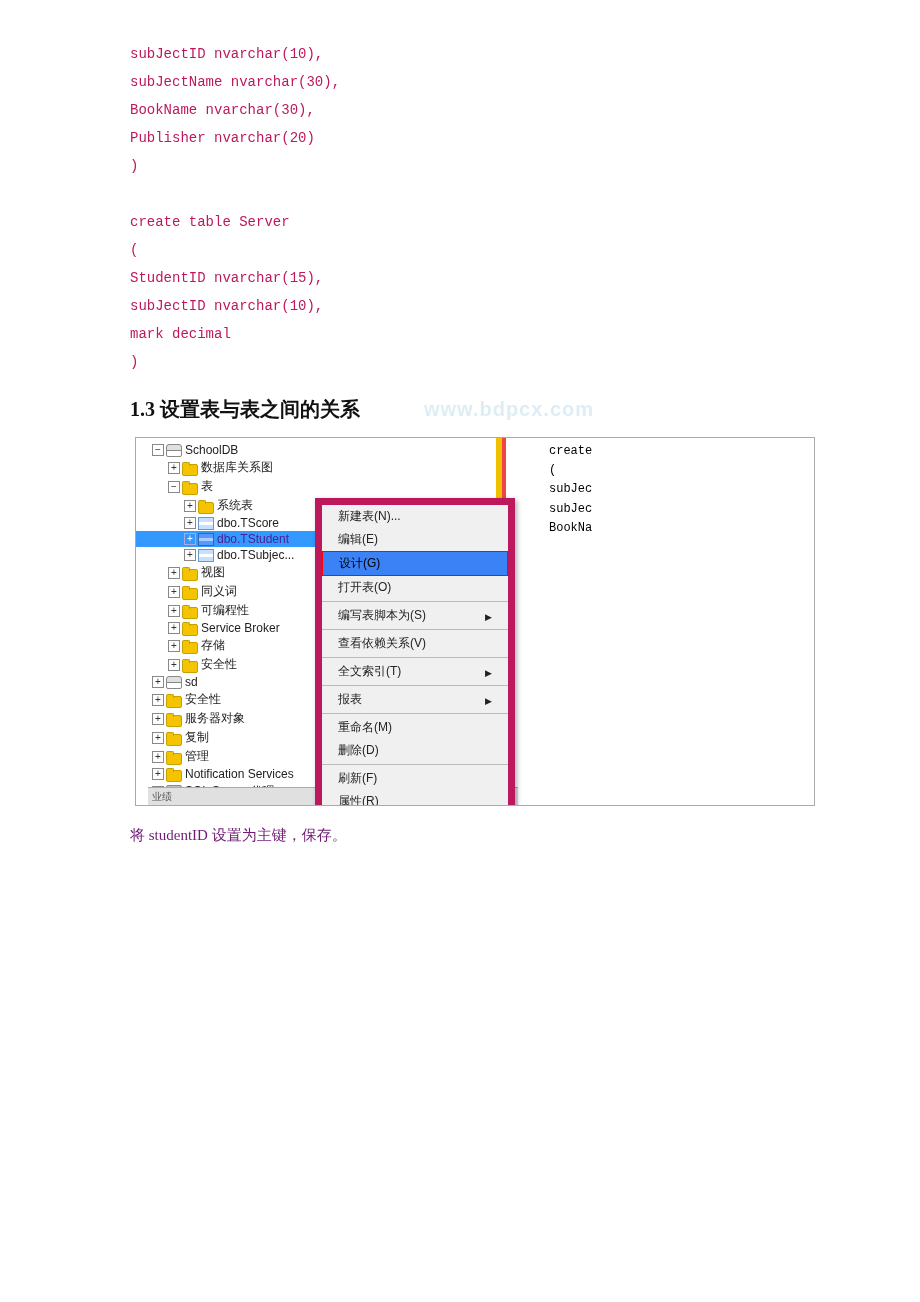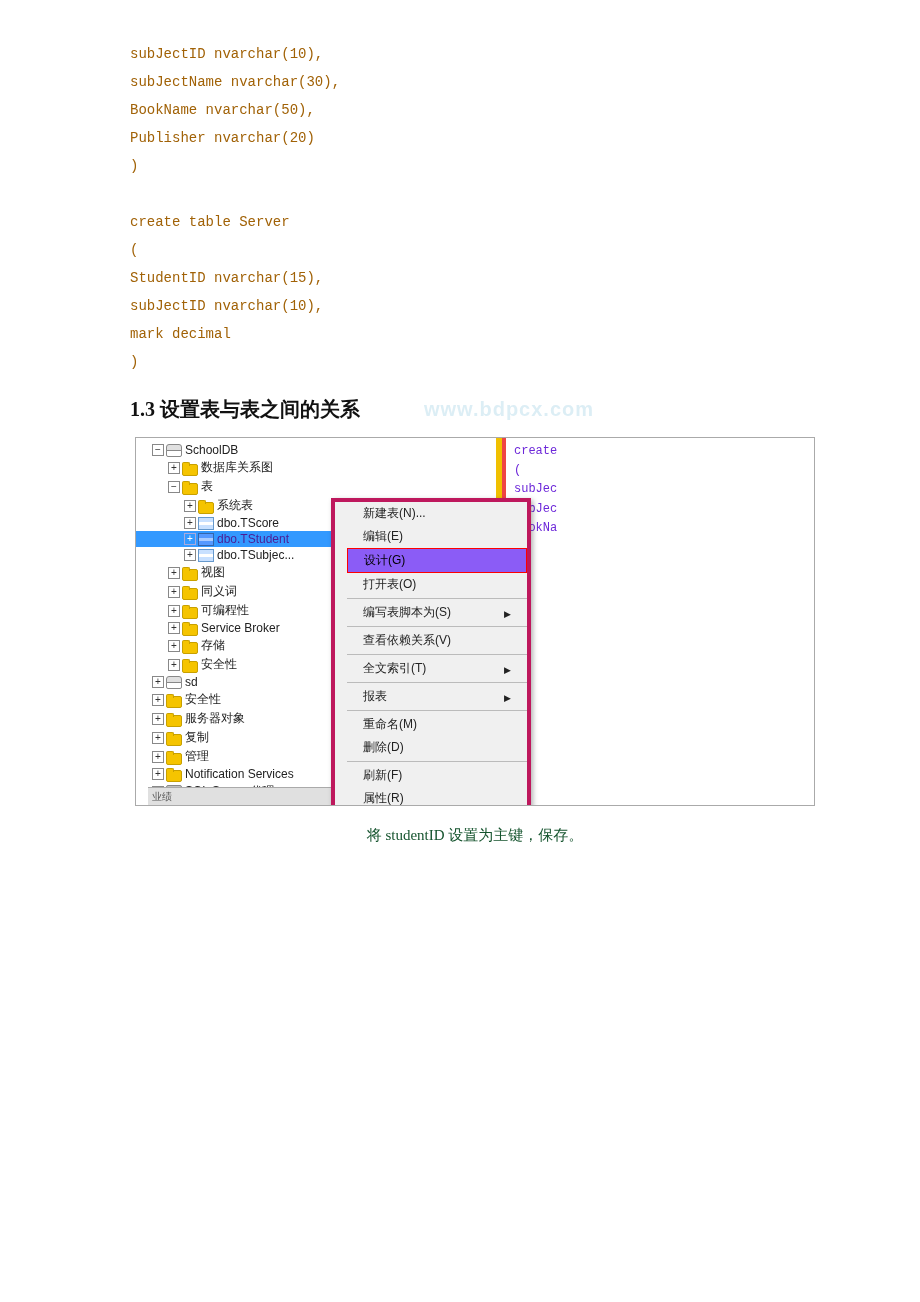--- a/index.html
+++ b/index.html
@@ -14,21 +14,21 @@
     }
 
     .page-content {
       padding: 40px 100px 40px 130px;
     }
 
     .code-block {
       font-family: "Courier New", monospace;
       font-size: 14px;
       line-height: 2;
-      color: #a16207;
+      color: #be185d;
       margin-bottom: 8px;
     }
 
     .code-line {
       display: block;
     }
 
     .section-title {
       font-size: 20px;
       font-weight: bold;
@@ -203,37 +203,37 @@
       z-index: 2;
     }
 
     
     .editor-panel {
       flex: 1;
       background: #fff;
       font-family: "Courier New", monospace;
       font-size: 12px;
       padding: 4px 8px;
-      color: #6d28d9;
+      color: #000000;
       line-height: 1.6;
+      margin-left: 35px;
     }
 
     
     .context-menu {
       position: absolute;
       top: 60px;
-      left: 195px;
+      left: 179px;
       width: 200px;
       background: #f0f0f0;
-      border: 4px solid #be185d;
+      border: 7px solid #be185d;
       box-shadow: 2px 2px 5px rgba(0,0,0,0.3);
       z-index: 10;
       font-family: "SimSun", "宋体", sans-serif;
       font-size: 12px;
-      padding-left: 12px;
     }
 
     .context-menu-item {
       padding: 3px 16px;
       cursor: pointer;
       display: flex;
       align-items: center;
       justify-content: space-between;
     }
 
@@ -250,43 +250,42 @@
     }
 
     .context-menu-arrow::after {
       content: "▶";
       font-size: 9px;
     }
 
     .bottom-text {
       margin-top: 16px;
       font-size: 15px;
-      color: #14532d;
+      color: #701a75;
       line-height: 1.8;
-      text-align: center;
     }
 
     .bottom-bar {
       background: #e0e0e0;
       height: 18px;
       border-top: 1px solid #aaa;
       font-size: 10px;
       color: #555;
       padding: 2px 4px;
     }
   </style>
 </head>
 <body>
 
 <div class="page-content">
 
   <div class="code-block">
     <span class="code-line">subJectID nvarchar(10),</span>
     <span class="code-line">subJectName nvarchar(30),</span>
-    <span class="code-line">BookName nvarchar(50),</span>
+    <span class="code-line">BookName nvarchar(30),</span>
     <span class="code-line">Publisher nvarchar(20)</span>
     <span class="code-line">)</span>
     <span class="code-line">&nbsp;</span>
     <span class="code-line">create table Server</span>
     <span class="code-line">(</span>
     <span class="code-line">StudentID nvarchar(15),</span>
     <span class="code-line">subJectID nvarchar(10),</span>
     <span class="code-line">mark decimal</span>
     <span class="code-line">)</span>
   </div>
@@ -434,21 +433,21 @@
       <div>BookNa</div>
     </div>
 
     <div class="context-menu">
       <div class="context-menu-item">
         <span>新建表(N)...</span>
       </div>
       <div class="context-menu-item">
         <span>编辑(E)</span>
       </div>
-      <div class="context-menu-item highlighted" style="border: 1.5px solid red; background:#8b5cf6;">
+      <div class="context-menu-item highlighted" style="border: 1.5px solid red; background:#3b82f6;">
         <span>设计(G)</span>
       </div>
       <div class="context-menu-item">
         <span>打开表(O)</span>
       </div>
       <div class="context-menu-separator"></div>
       <div class="context-menu-item">
         <span>编写表脚本为(S)</span>
         <span class="context-menu-arrow"></span>
       </div>

